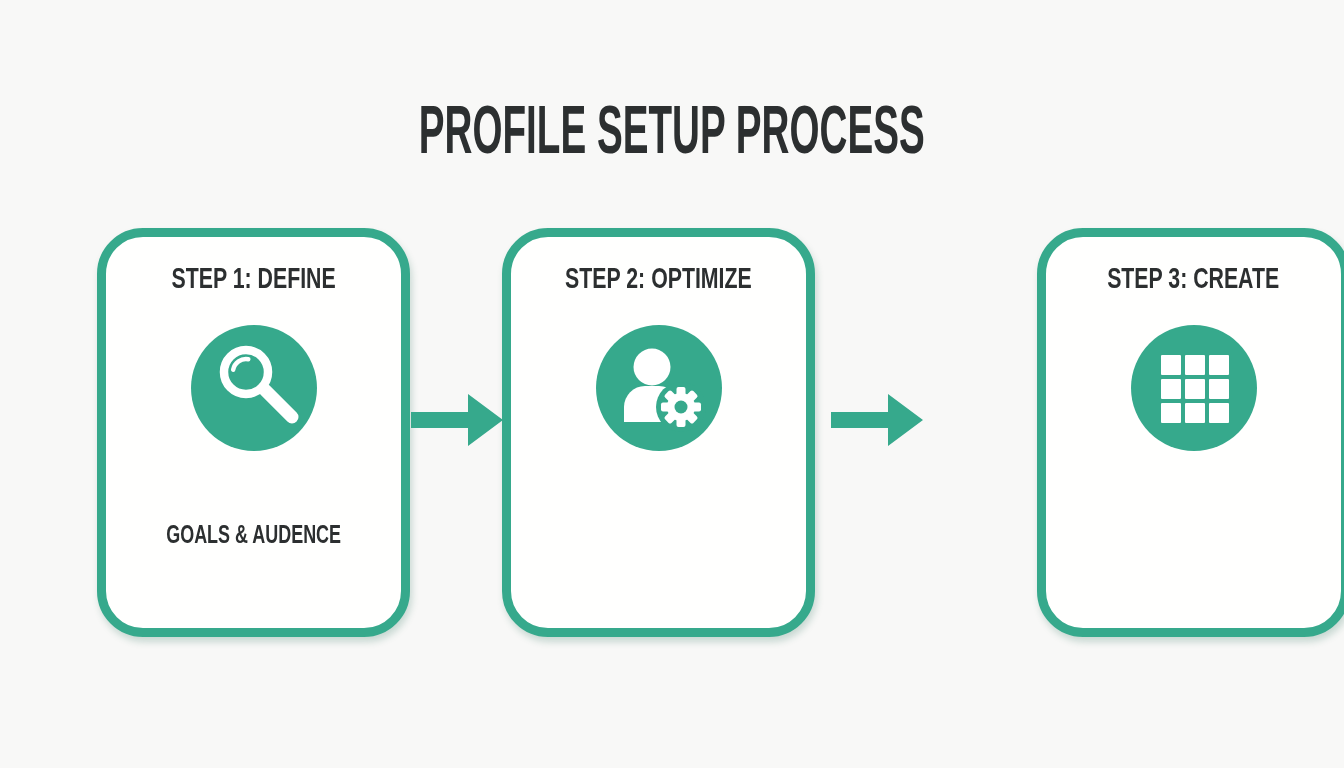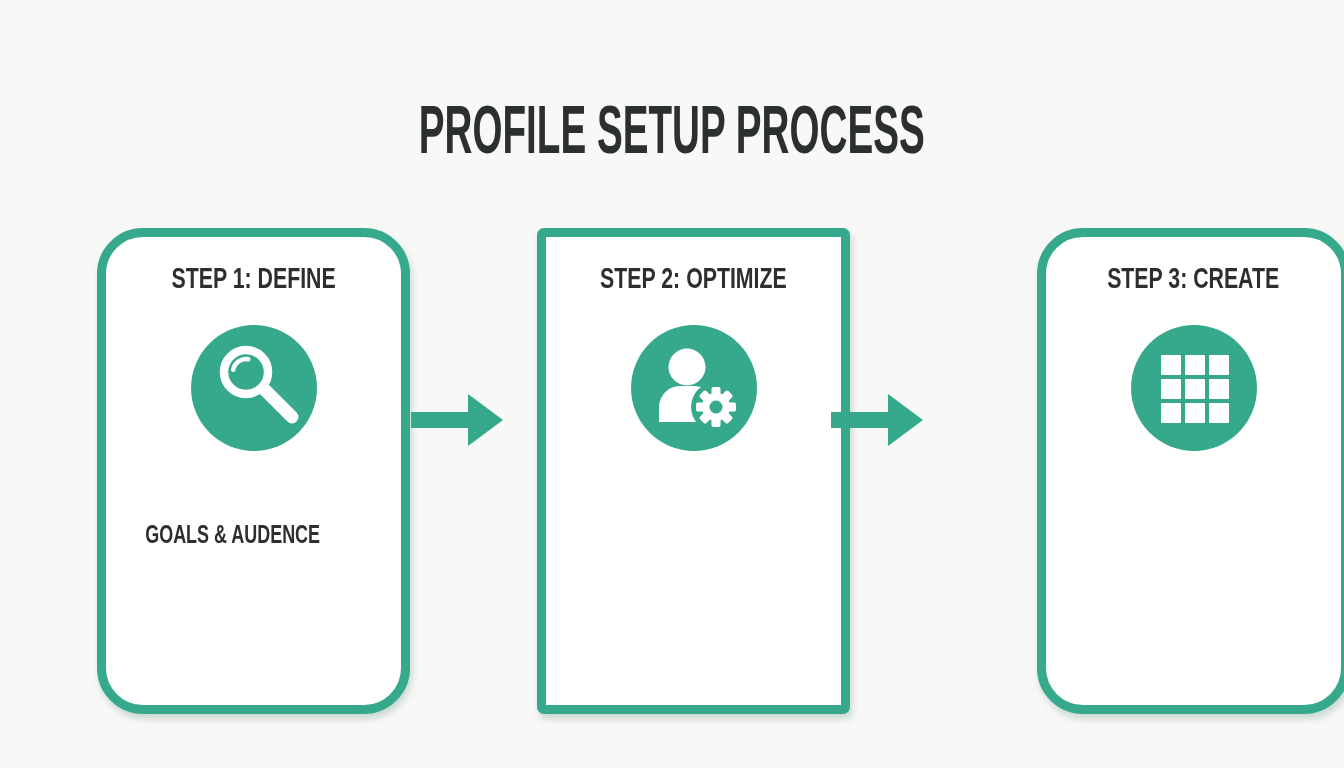--- a/index.html
+++ b/index.html
@@ -23,28 +23,28 @@
   }
   .title-text {
     display: inline-block;
     font-size: 69px; font-weight: bold; line-height: 1;
     color: var(--text);
     transform: scaleX(0.56); transform-origin: 50% 50%;
   }
 
   .card {
     position: absolute; top: 228px;
-    width: 313px; height: 486px;
+    width: 313px; height: 409px;
     background: var(--card);
     border: 9px solid var(--accent);
     border-radius: 46px;
     box-shadow: 2px 5px 7px rgba(31, 103, 84, 0.22);
   }
   .card.pos-1 { left: 97px; }
-  .card.pos-2 { left: 537px; border-radius: 7px; }
+  .card.pos-2 { left: 502px; }
   .card.pos-3 { left: 989px; margin-left: 48px; }
 
   .step-title {
     position: absolute; top: 26px; left: 0; width: 100%;
     text-align: center; white-space: nowrap;
   }
   .step-title span {
     display: inline-block;
     font-size: 30px; font-weight: bold; line-height: 1;
     color: var(--text);
@@ -52,21 +52,21 @@
   }
 
   .icon-badge {
     position: absolute; top: 88px; left: calc(50% - 63px);
     width: 126px; height: 126px;
   }
   .icon-badge svg { display: block; width: 126px; height: 126px; }
 
   .caption {
     position: absolute; top: 284px; left: 0; width: 100%;
-    text-align: left; white-space: nowrap;
+    text-align: center; white-space: nowrap;
   }
   .caption span {
     display: inline-block;
     font-size: 26px; font-weight: bold; line-height: 1;
     color: var(--text);
     transform: scaleX(0.69); transform-origin: 50% 50%;
   }
 
   .connector {
     position: absolute; top: 392px;

